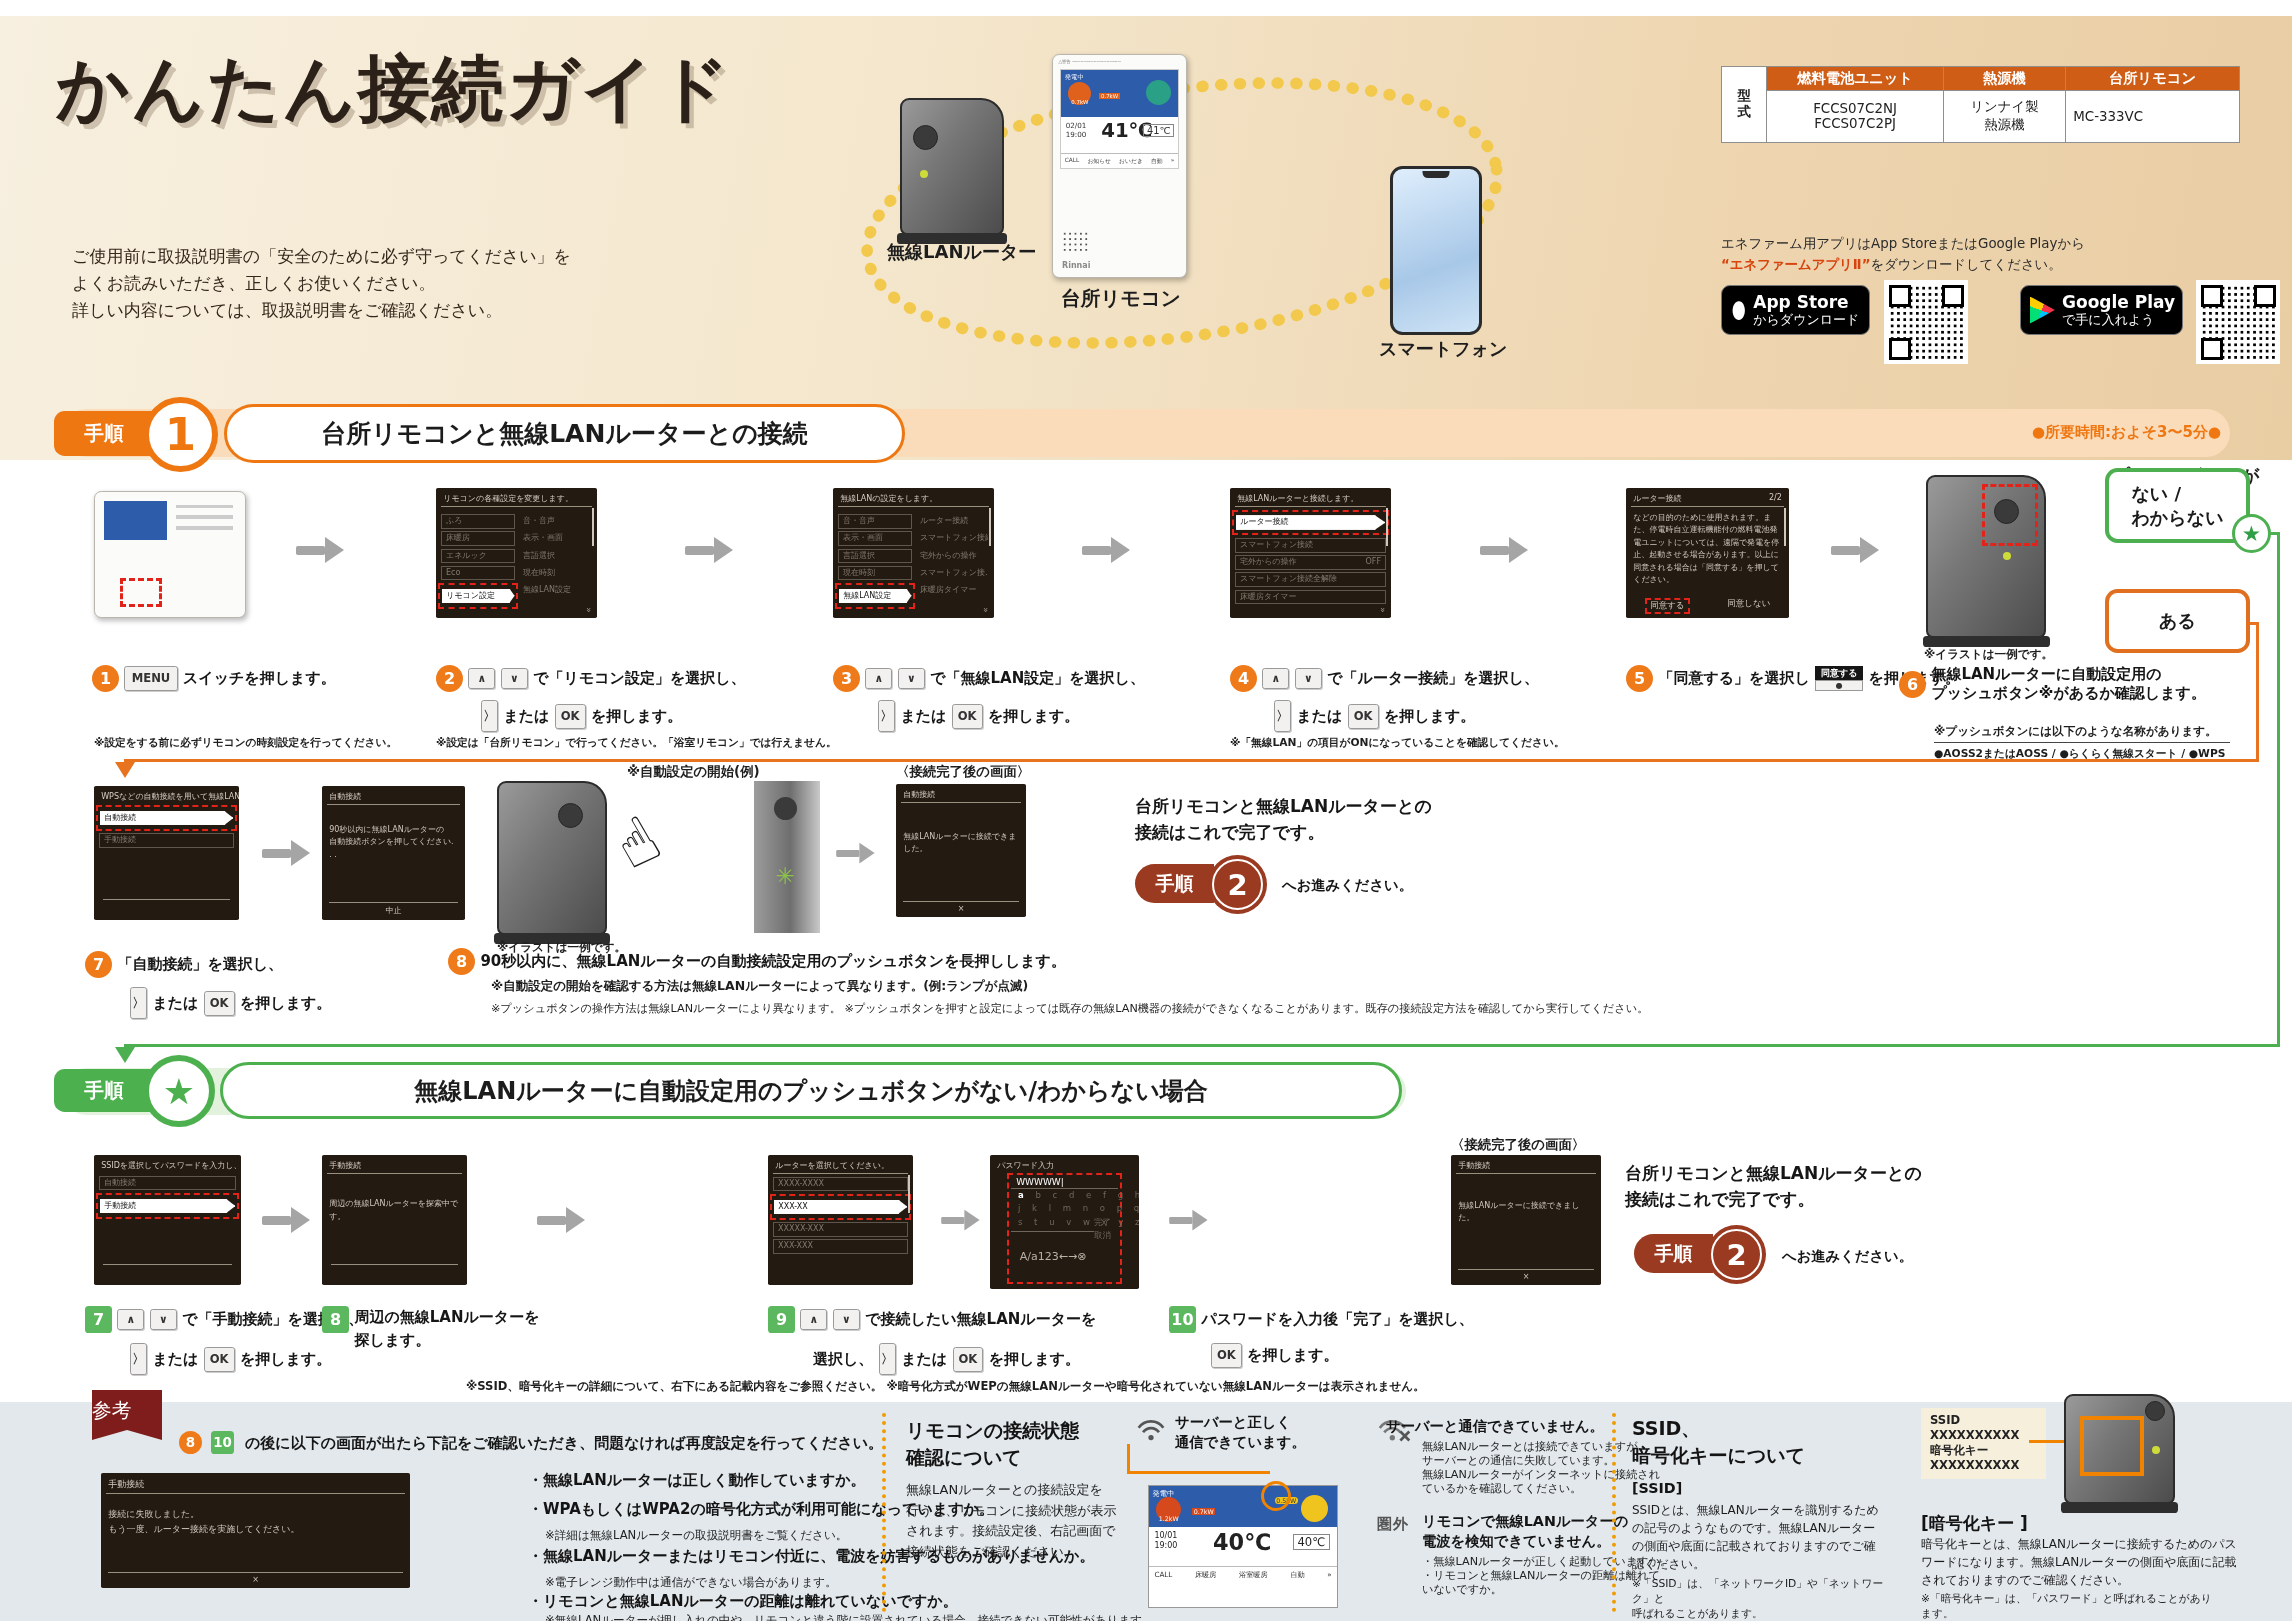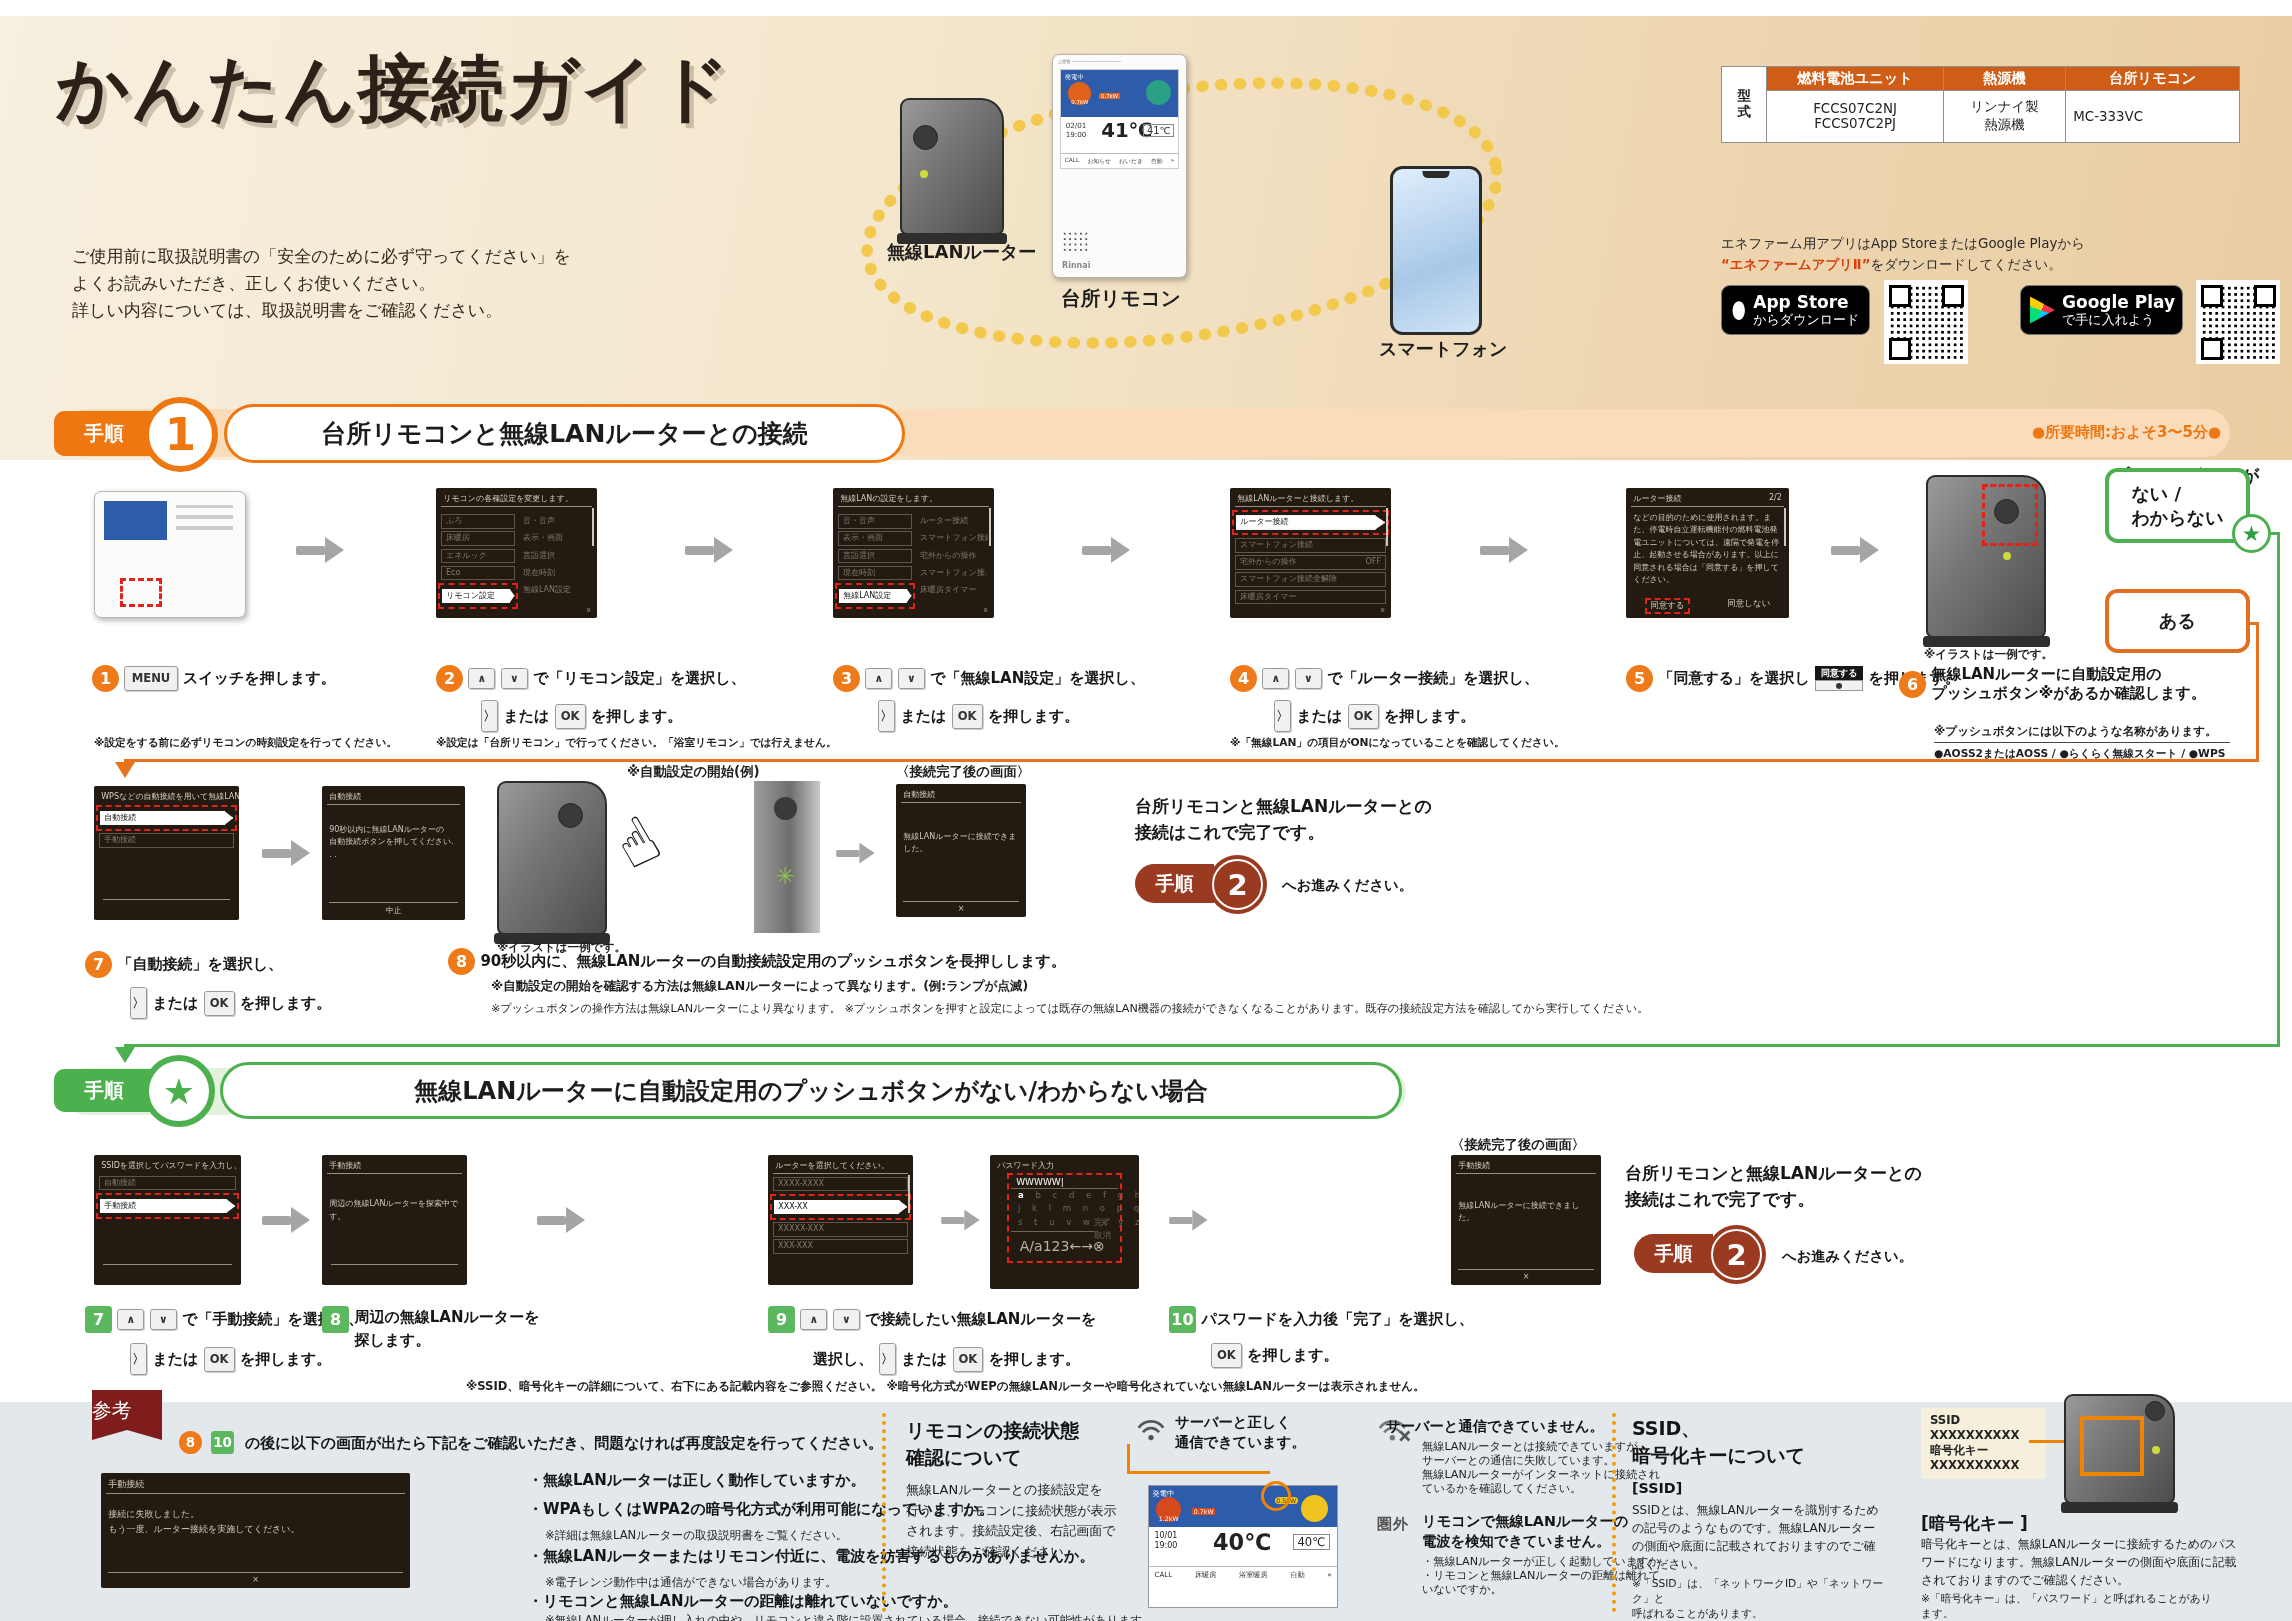--- a/index.html
+++ b/index.html
@@ -80,21 +80,21 @@
   .mi .val{float:right;color:#837b6e}
   .scr-body{font-size:8px;line-height:12.5px;padding:1.8px 7.2px;color:#cfc8bd}
   .scr-foot{position:absolute;bottom:3.6px;left:0;right:0;text-align:center;font-size:8px;color:#cfc8bd}
   .scr-foot:before{content:"";position:absolute;left:7.2px;right:7.2px;top:-3.6px;height:0.9px;background:#998f7f}
   .scr-sc{position:absolute;right:5.4px;bottom:2.7px;font-size:9px;color:#9a9182;transform:rotate(90deg)}
   .sbar{position:absolute;right:2.7px;top:19.7px;width:2.7px;height:38px;background:#cfc8bd}
   .agreebtns{position:absolute;bottom:4.5px;left:0;right:0;display:flex;justify-content:space-around;font-size:8.5px;color:#d6cfc3}
   .kb{font-size:8.5px;letter-spacing:4.5px;color:#6f675c;padding:0 7.2px;line-height:13.4px;white-space:nowrap}
   .kb .hl{color:#fff;font-weight:bold}
   .kb .act{float:right;letter-spacing:0}
-  .kbrow{display:flex;justify-content:space-between;color:#b9b1a4;font-size:14px;padding:6px 9px;border-top:0.9px solid #6f675c;margin-top:1.8px}
+  .kbrow{display:flex;justify-content:space-between;color:#b9b1a4;font-size:11px;padding:18px 9px;border-top:0.9px solid #6f675c;margin-top:1.8px}
   
   .arr{position:absolute;width:52px;height:27px}
   .arr:before{content:"";position:absolute;left:0;top:9px;width:29px;height:9px;background:#a5a5a5;border-radius:1.8px}
   .arr:after{content:"";position:absolute;left:29px;top:0;border-left:19.7px solid #a5a5a5;
              border-top:13.4px solid transparent;border-bottom:13.4px solid transparent}
   
   .cap{position:absolute;font-size:15px;font-weight:600;color:#161616;display:flex;align-items:center;gap:5.4px;white-space:nowrap}
   .stepn{flex:none;width:27px;height:27px;border-radius:50%;background:#ef7a1a;color:#fff;font-size:16px;font-weight:bold;
          display:inline-flex;align-items:center;justify-content:center}
   .stepn.g{border-radius:3.6px;background:#5cb85f}

